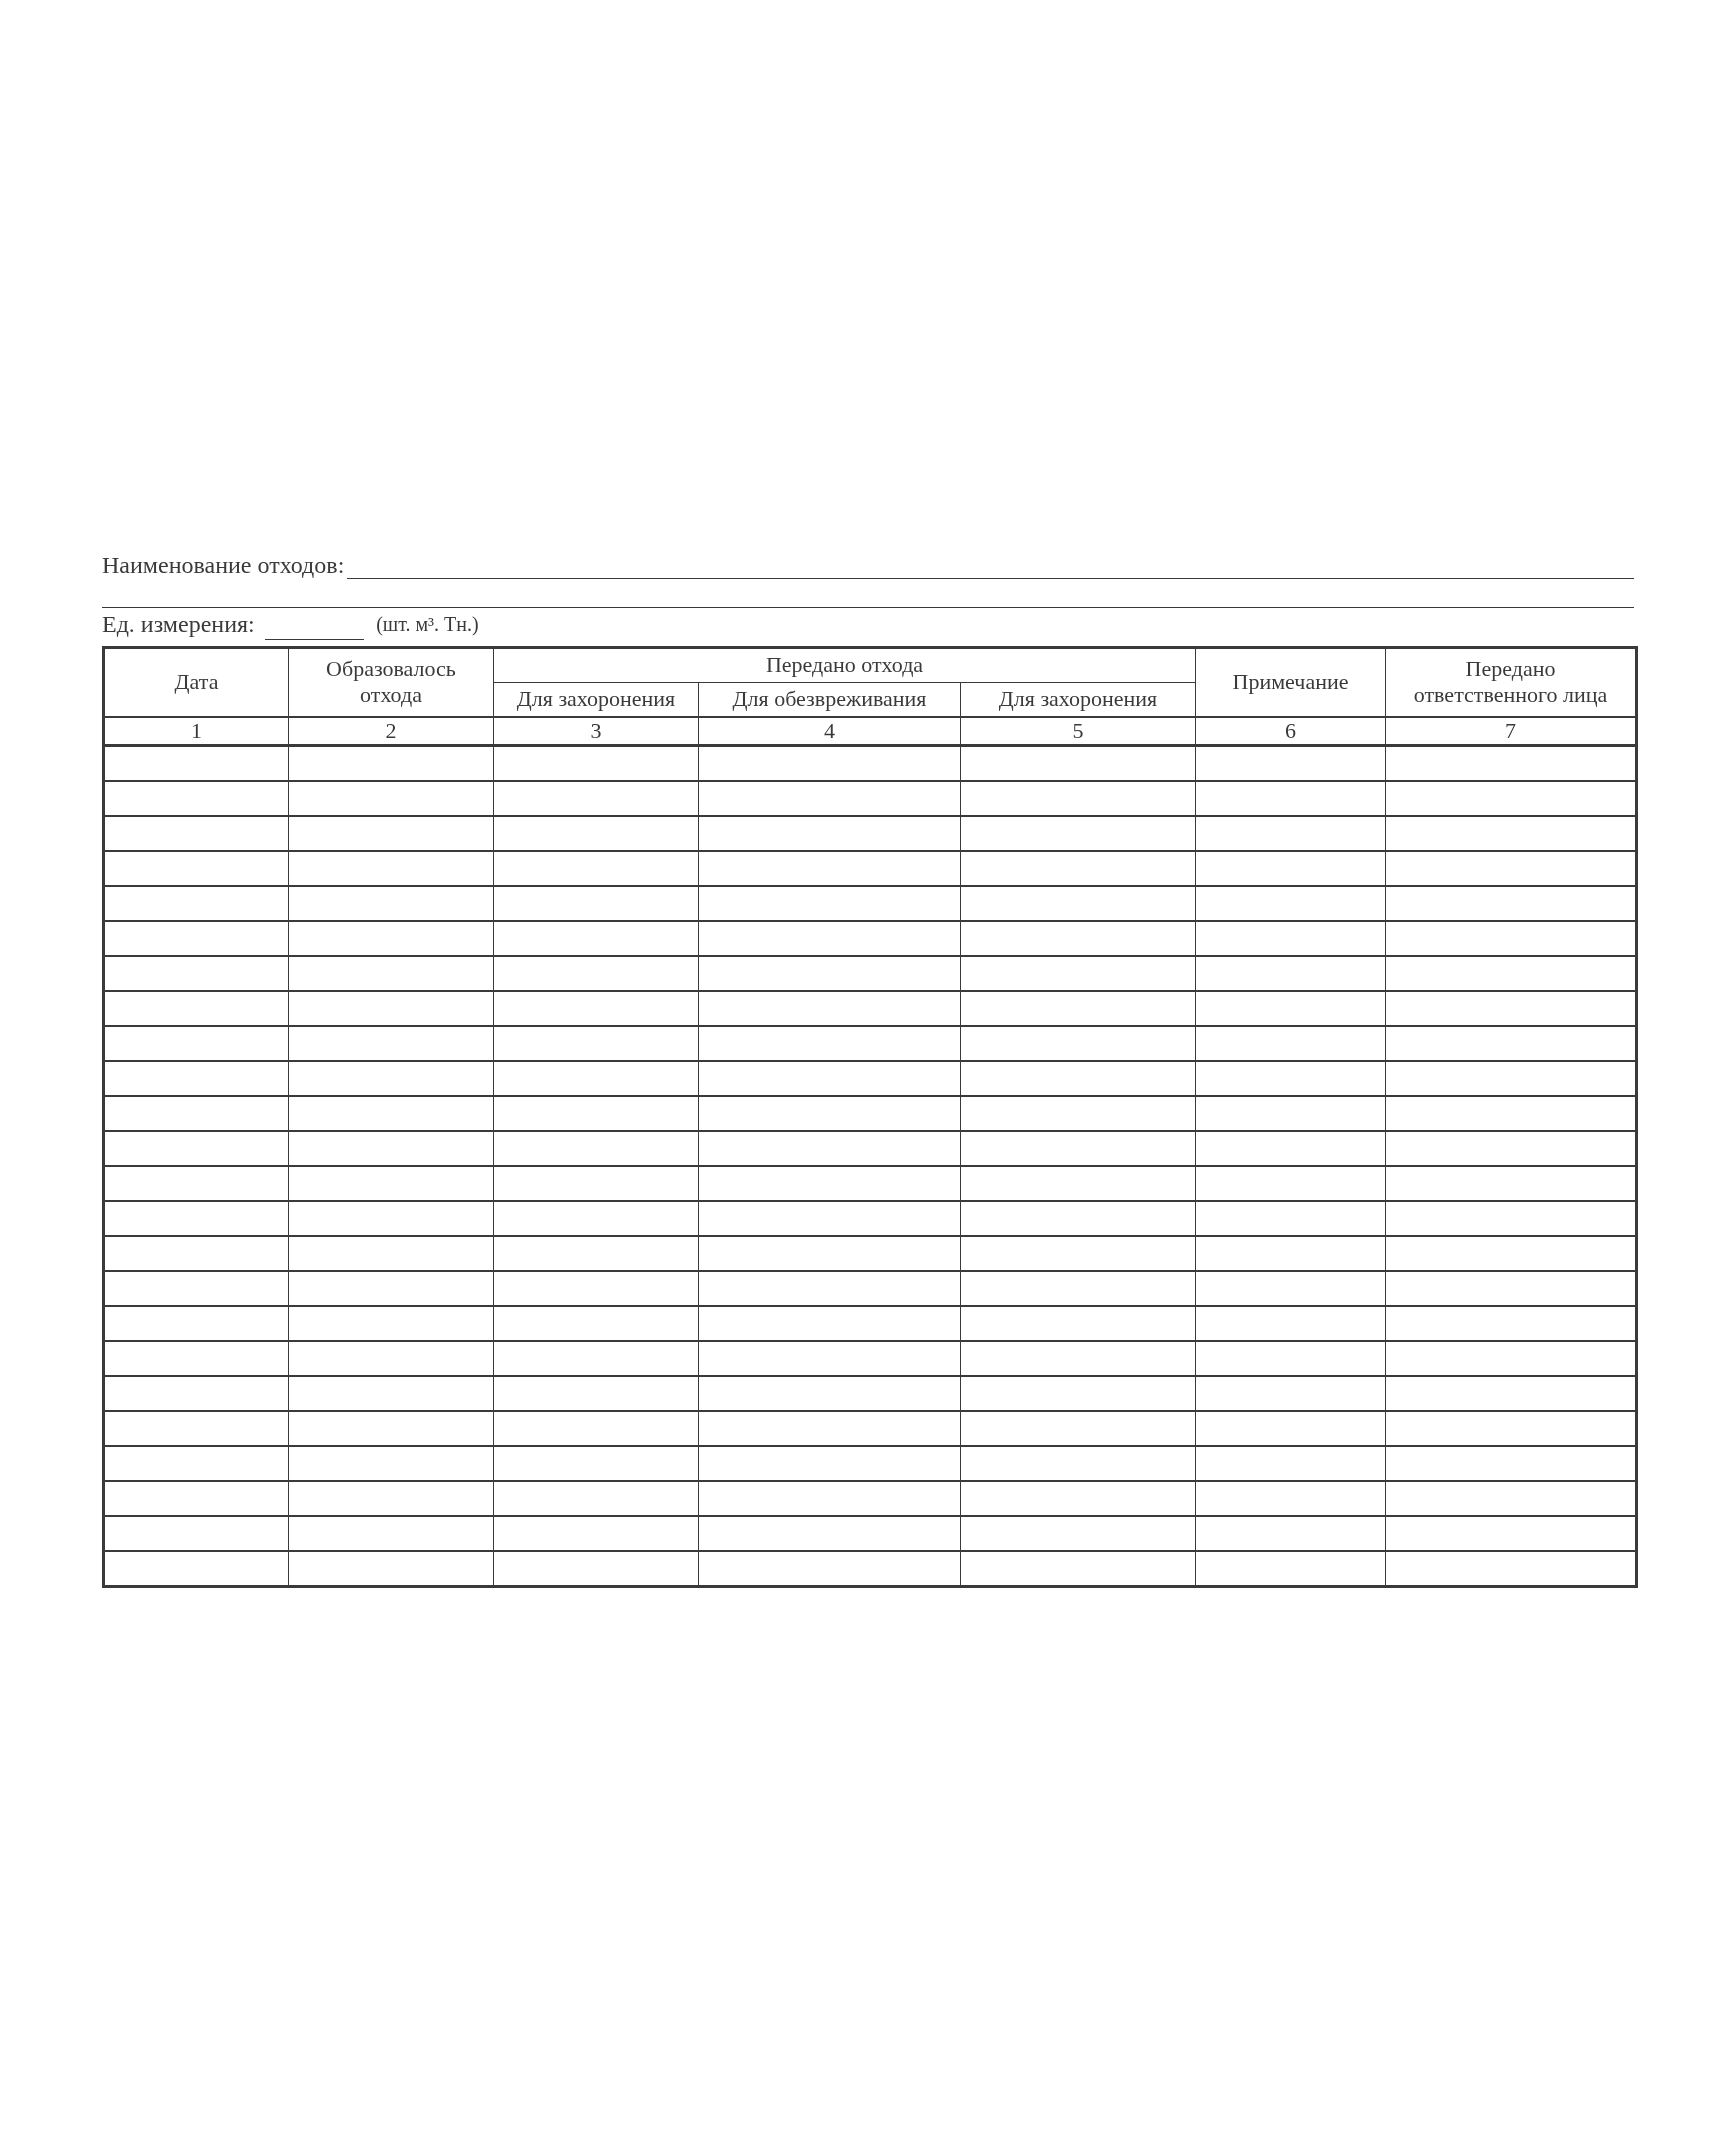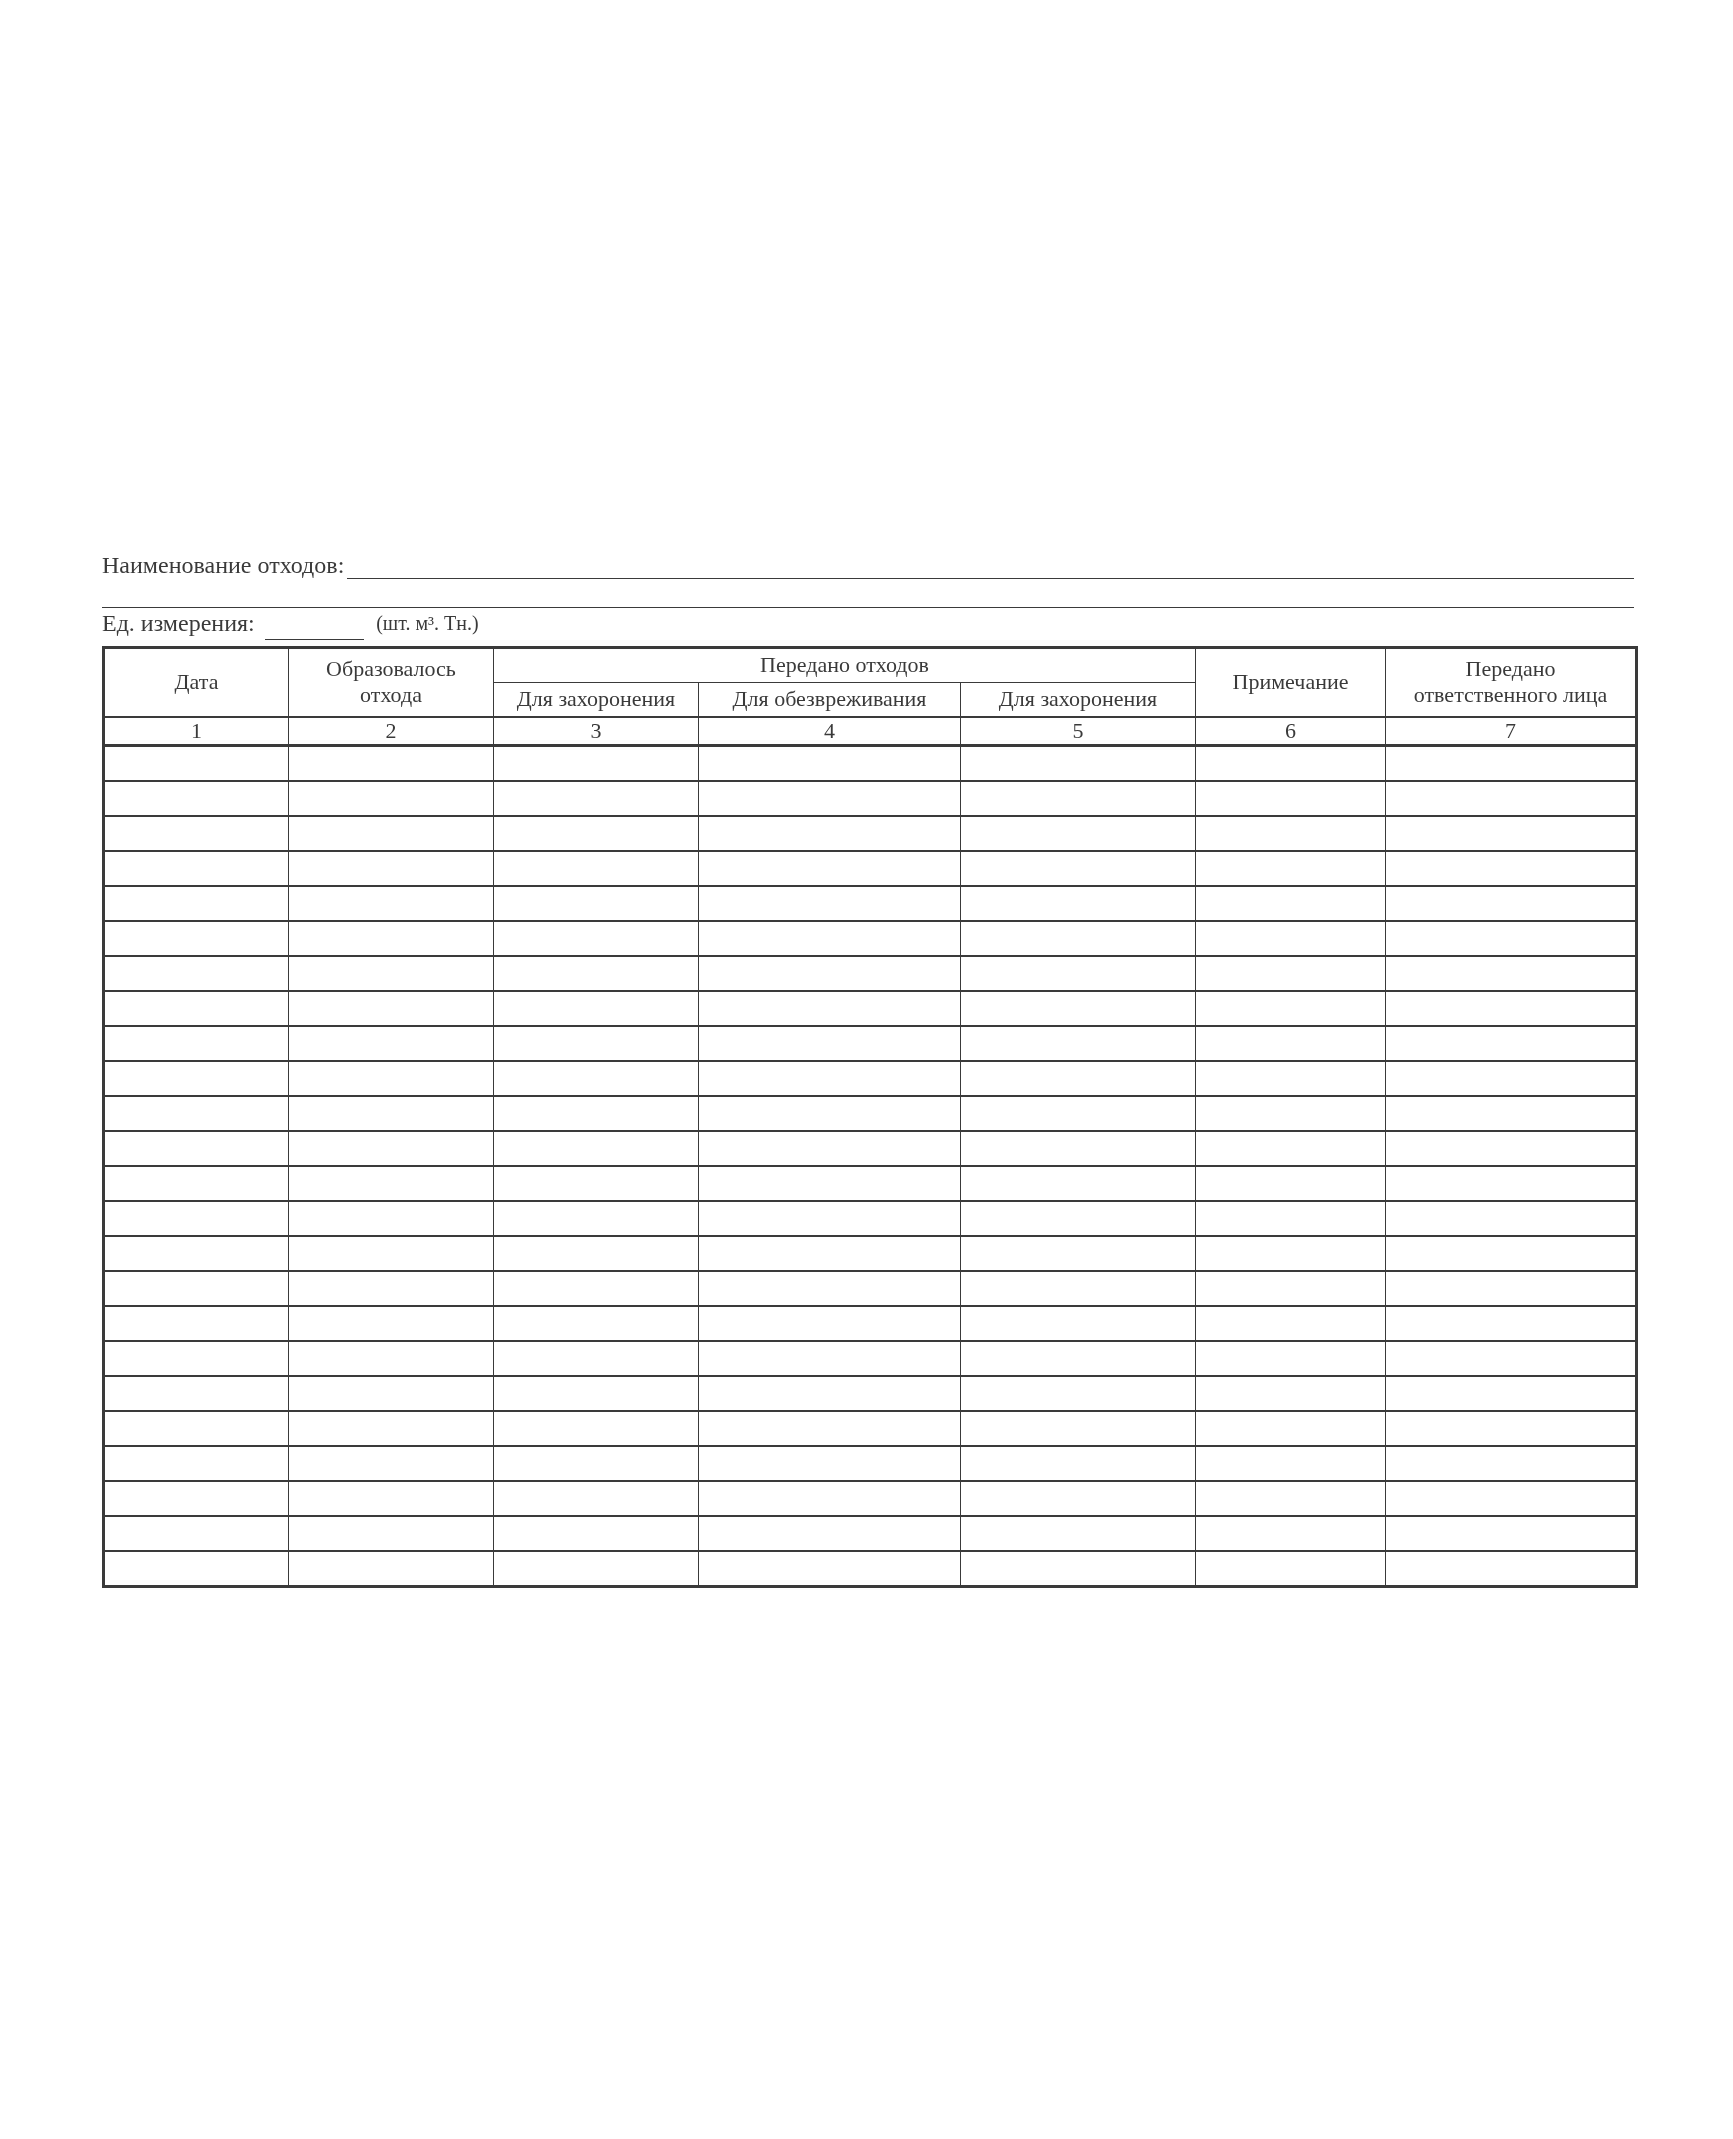--- a/index.html
+++ b/index.html
@@ -39,21 +39,21 @@
     border-bottom: 1.5px solid var(--ink, #3a3a3a);
     height: 100%;
     margin-left: 3px;
   }
   .row-line2 {
     height: 28px;
     border-bottom: 1.5px solid var(--ink, #3a3a3a);
   }
   .row-unit {
     display: flex;
-    align-items: flex-start;
+    align-items: center;
     height: 31px;
   }
   .row-unit .label {
     font-size: 24px;
     line-height: 30px;
     white-space: nowrap;
   }
   .row-unit .blank {
     width: 99px;
     border-bottom: 1.5px solid var(--ink, #3a3a3a);
@@ -144,21 +144,21 @@
         <col class="c3">
         <col class="c4">
         <col class="c5">
         <col class="c6">
         <col class="c7">
     </colgroup>
     <thead>
       <tr class="head-row">
         <th rowspan="2" class="span2">Дата</th>
         <th rowspan="2" class="span2"><span class="wrap-narrow">Образовалось отхода</span></th>
-        <th colspan="3">Передано отходов</th>
+        <th colspan="3">Передано отхода</th>
         <th rowspan="2" class="span2">Примечание</th>
         <th rowspan="2" class="span2"><span class="wrap-sign">Передано ответственного лица</span></th>
       </tr>
       <tr class="head-row">
         <th>Для захоронения</th>
         <th>Для обезвреживания</th>
         <th>Для захоронения</th>
       </tr>
       <tr class="nums-row">
         <td>1</td>

